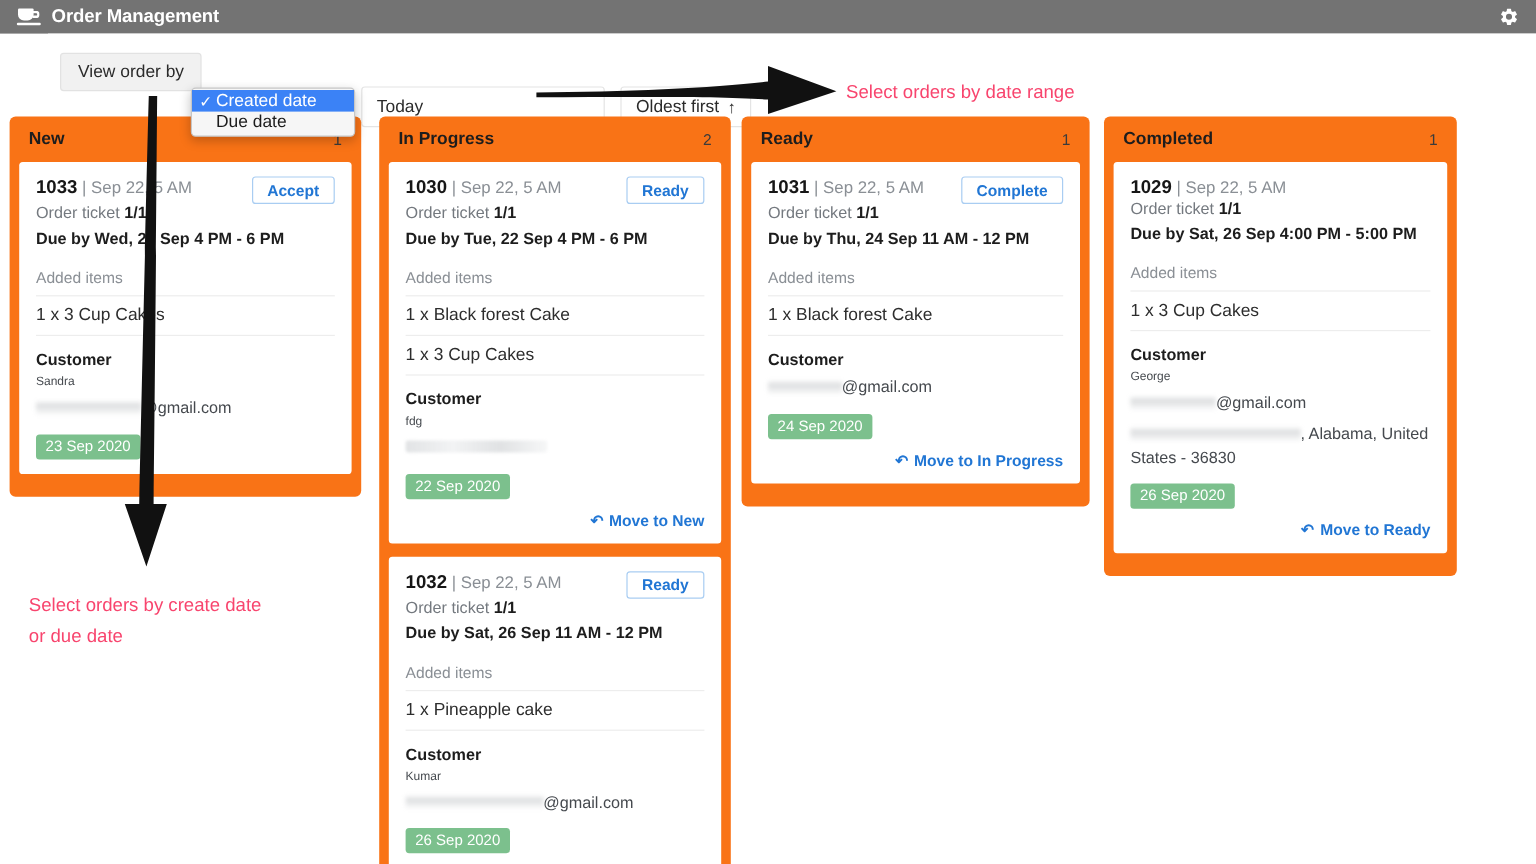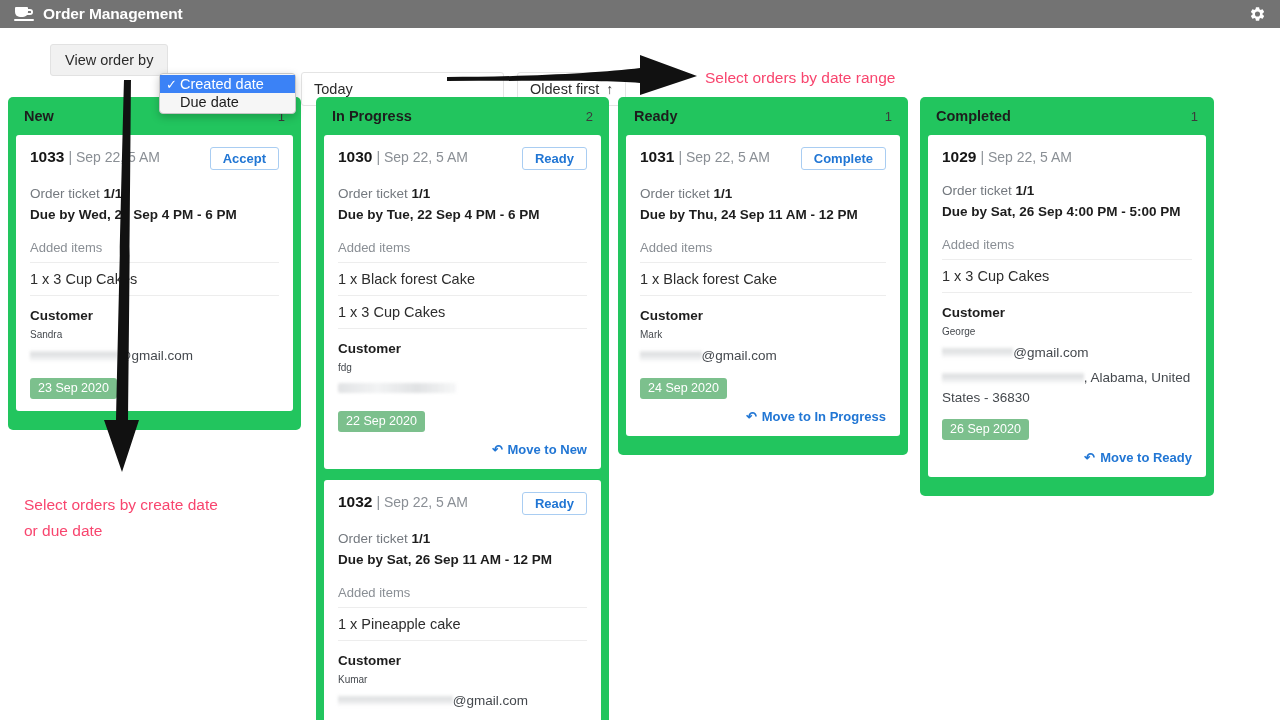--- a/index.html
+++ b/index.html
@@ -105,21 +105,21 @@
   .dd-check { width: 14px; font-size: 13px; display: inline-block; }
   .dd-label { line-height: 1; }
 
   
   .board {
     position: absolute; top: 90px; left: 0;
     width: 1280px; height: 630px;
   }
   .column {
     position: absolute; top: 7px;
-    background: #22c55e;
+    background: #f97316;
     border-radius: 5px;
     padding: 0 8px 8px 8px;
   }
   .col-header {
     height: 38px;
     display: flex; align-items: center; justify-content: space-between;
     padding: 0 8px;
   }
   .col-title { font-size: 14.5px; font-weight: 700; color: #1d1d1d; }
   .col-count { font-size: 13px; color: #3b3b3b; }
@@ -136,21 +136,21 @@
   .order-line { font-size: 14px; color: #8a8f95; line-height: 1.25; }
   .order-no { font-size: 15.5px; font-weight: 700; color: #161616; }
   .action-btn {
     border: 1px solid #a9cdf2; border-radius: 3px;
     background: #ffffff; color: #2176d4;
     font-size: 13px; font-weight: 600;
     padding: 3px 12px; cursor: pointer;
     font-family: "Liberation Sans", sans-serif;
     white-space: nowrap;
   }
-  .ticket { font-size: 13.5px; color: #74797f; margin-top: 16px; }
+  .ticket { font-size: 13.5px; color: #74797f; margin-top: 0; }
   .ticket b { color: #1d1d1d; font-weight: 700; }
   .due { font-size: 13.5px; font-weight: 700; color: #1d1d1d; margin-top: 6px; }
   .added-label { font-size: 13px; color: #8a8f95; margin-top: 18px; }
   .items { margin-top: 7px; border-top: 1px solid #ededed; }
   .item-row {
     font-size: 14.5px; color: #2d2d2d;
     padding: 8px 0; border-bottom: 1px solid #ededed;
   }
   .cust-label { font-size: 13.5px; font-weight: 700; color: #1d1d1d; margin-top: 12px; }
   .cust-name { font-size: 10px; color: #45494e; margin-top: 6px; }
@@ -355,21 +355,20 @@
         <button class="action-btn">Complete</button>
       </div>
       <div class="ticket"><span>Order ticket</span>
         <b>1/1</b></div>
       <div class="due">Due by Thu, 24 Sep 11 AM - 12 PM</div>
       <div class="added-label">Added items</div>
       <div class="items">
         <div class="item-row">1 x Black forest Cake</div>
       </div>
       <div class="cust-label">Customer</div>
-      <div class="cust-name">Mark</div>
       <div class="redacted">
         <span class="blurcell">&nbsp;xxxxxxxx&nbsp;</span><span>@gmail.com</span>
       </div>
       <span class="date-badge">24 Sep 2020</span>
       <div class="move-row">
         <span class="move-link">
           <span class="undo-ico">↷</span>
           <span>Move to In Progress</span>
         </span>
       </div>

